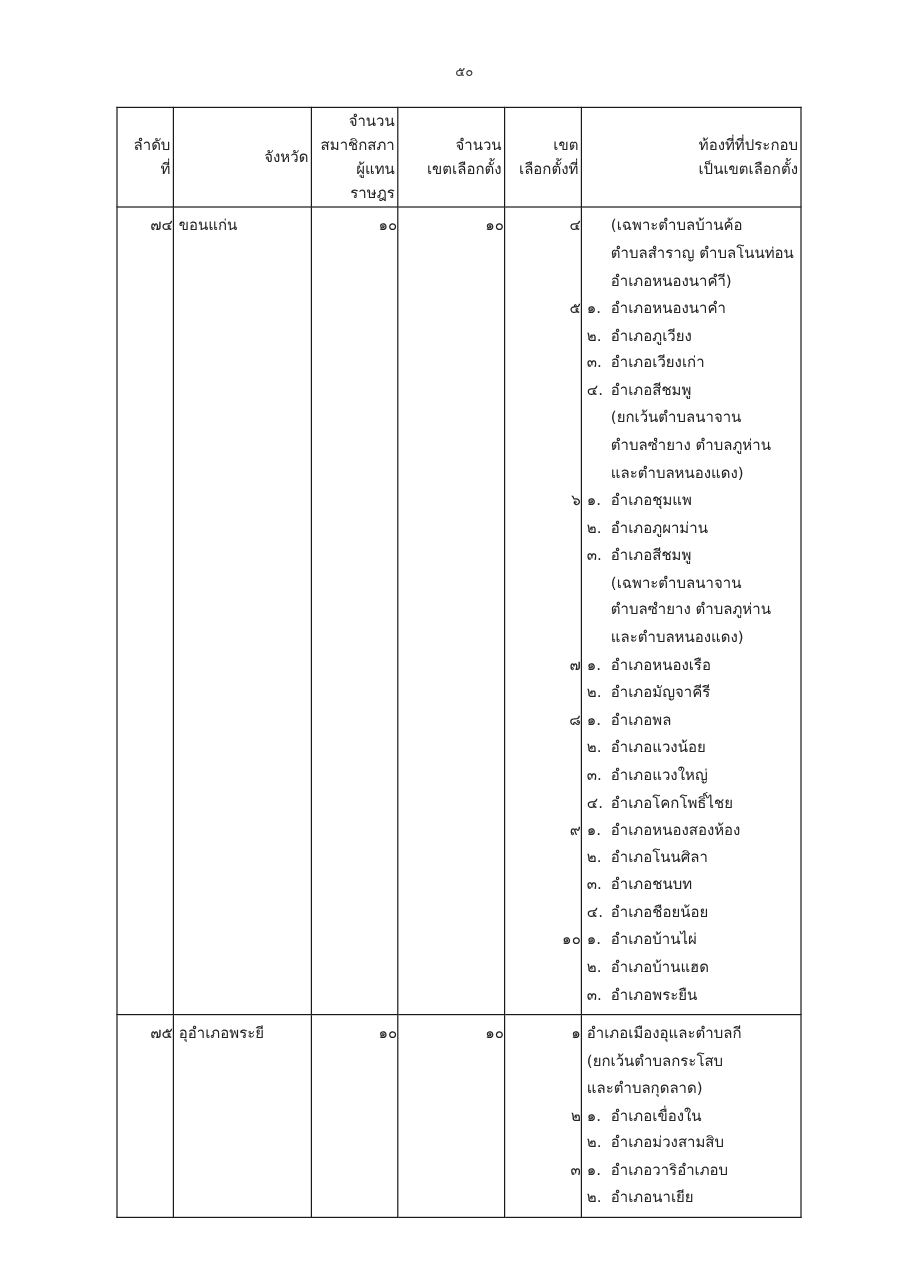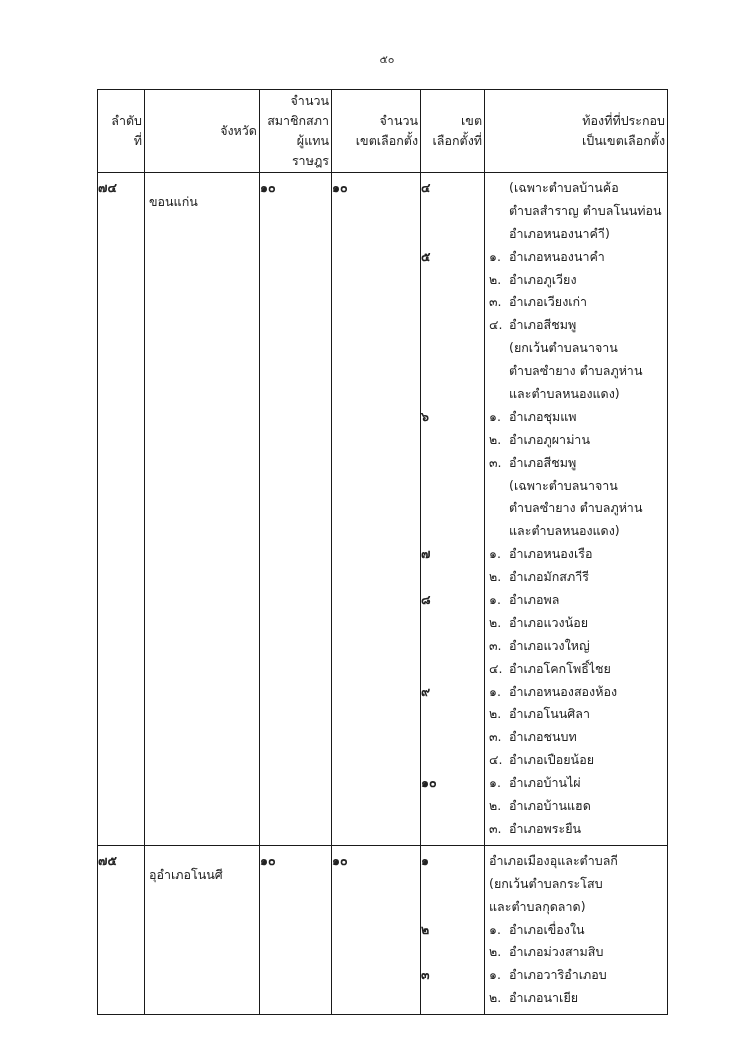--- a/index.html
+++ b/index.html
@@ -52,22 +52,22 @@
     col.c-mp { width: 72px; }
     col.c-cnt { width: 89px; }
     col.c-zone { width: 64px; }
     col.c-area { width: 183px; }
     .cell-lines { padding-top: 4px; padding-bottom: 4px; }
     .line {
       height: 22.9px;
       line-height: 22.9px;
       white-space: nowrap;
     }
-    .center { text-align: left; font-weight: bold; }
-    .prov { padding-left: 4px; margin-top: 14px; }
+    .center { text-align: right; }
+    .prov { padding-left: 4px; }
     .area { padding-left: 4px; }
     .area .indent { padding-left: 20px; }
     .num-prefix { display: inline-block; width: 20px; }
   </style>
 </head>
 <body>
 
 <div class="page-number">๕๐</div>
 
 <table class="districts">
@@ -174,44 +174,44 @@
             <div class="line indent"><span>(ยกเว้นตำบลนาจาน</span></div>
             <div class="line indent"><span>ตำบลซำยาง ตำบลภูห่าน</span></div>
             <div class="line indent"><span>และตำบลหนองแดง)</span></div>
             <div class="line"><span class="num-prefix">๑.</span><span>อำเภอชุมแพ</span></div>
             <div class="line"><span class="num-prefix">๒.</span><span>อำเภอภูผาม่าน</span></div>
             <div class="line"><span class="num-prefix">๓.</span><span>อำเภอสีชมพู</span></div>
             <div class="line indent"><span>(เฉพาะตำบลนาจาน</span></div>
             <div class="line indent"><span>ตำบลซำยาง ตำบลภูห่าน</span></div>
             <div class="line indent"><span>และตำบลหนองแดง)</span></div>
             <div class="line"><span class="num-prefix">๑.</span><span>อำเภอหนองเรือ</span></div>
-            <div class="line"><span class="num-prefix">๒.</span><span>อำเภอมักสภาีรี</span></div>
+            <div class="line"><span class="num-prefix">๒.</span><span>อำเภอมัญจาคีรี</span></div>
             <div class="line"><span class="num-prefix">๑.</span><span>อำเภอพล</span></div>
             <div class="line"><span class="num-prefix">๒.</span><span>อำเภอแวงน้อย</span></div>
             <div class="line"><span class="num-prefix">๓.</span><span>อำเภอแวงใหญ่</span></div>
             <div class="line"><span class="num-prefix">๔.</span><span>อำเภอโคกโพธิ์ไชย</span></div>
             <div class="line"><span class="num-prefix">๑.</span><span>อำเภอหนองสองห้อง</span></div>
             <div class="line"><span class="num-prefix">๒.</span><span>อำเภอโนนศิลา</span></div>
             <div class="line"><span class="num-prefix">๓.</span><span>อำเภอชนบท</span></div>
-            <div class="line"><span class="num-prefix">๔.</span><span>อำเภอเปือยน้อย</span></div>
+            <div class="line"><span class="num-prefix">๔.</span><span>อำเภอชือยน้อย</span></div>
             <div class="line"><span class="num-prefix">๑.</span><span>อำเภอบ้านไผ่</span></div>
             <div class="line"><span class="num-prefix">๒.</span><span>อำเภอบ้านแฮด</span></div>
             <div class="line"><span class="num-prefix">๓.</span><span>อำเภอพระยืน</span></div>
           </div>
         </td>
       </tr>
       <tr>
         <td>
           <div class="cell-lines center">
             <div class="line">๗๕</div>
           </div>
         </td>
         <td>
           <div class="cell-lines prov">
-            <div class="line">อุอำเภอโนนศี</div>
+            <div class="line">อุอำเภอพระยี</div>
           </div>
         </td>
         <td>
           <div class="cell-lines center">
             <div class="line">๑๐</div>
           </div>
         </td>
         <td>
           <div class="cell-lines center">
             <div class="line">๑๐</div>

